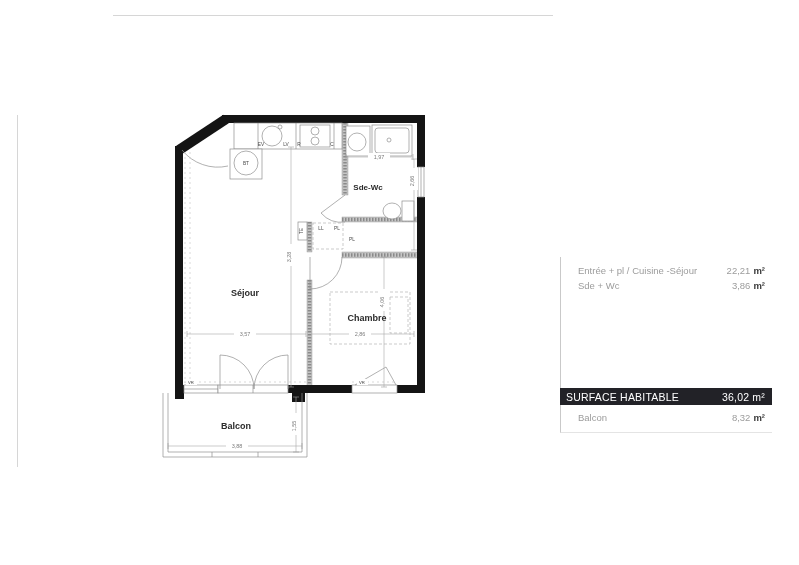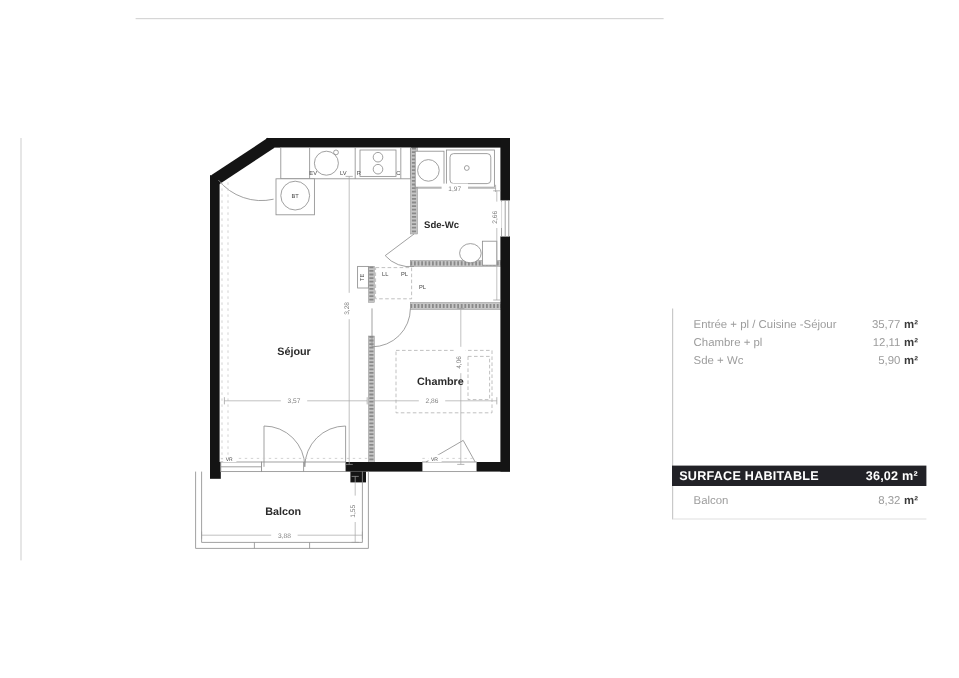--- a/index.html
+++ b/index.html
@@ -27,21 +27,21 @@
   
   .panel{position:absolute;left:560px;top:257px;width:212px;height:176px;
          border-left:1px solid #c9c9c9;border-bottom:1px solid #e4e4e4;box-sizing:border-box;}
   .rows{margin-top:6px;}
   .srow{display:flex;justify-content:space-between;align-items:baseline;
         padding-left:17px;padding-right:7px;line-height:15px;font-size:9.5px;color:#9c9c9c;gap:24px;}
   .srow .unit{color:#3a3a3a;font-weight:bold;margin-left:3px;}
   .total-bar{position:absolute;left:-1px;top:131px;width:212px;height:17px;
              background:#222227;color:#ffffff;display:flex;justify-content:space-between;
              align-items:center;padding:0 7px 0 6px;box-sizing:border-box;
-             font-size:10.5px;font-weight:bold;letter-spacing:0.2px;}
+             font-size:10.5px;font-weight:normal;letter-spacing:0.2px;}
   .balc-row{position:absolute;left:0;top:153px;width:211px;display:flex;
             justify-content:space-between;align-items:baseline;padding-left:17px;
             padding-right:7px;box-sizing:border-box;line-height:16px;font-size:9.5px;color:#9c9c9c;}
   .balc-row .unit{color:#3a3a3a;font-weight:bold;margin-left:3px;}
 </style>
 </head>
 <body>
 
 <div class="page">
 
@@ -200,29 +200,25 @@
       <text class="room-label" x="367" y="321">Chambre</text>
       <text class="room-label-sm" x="368" y="190">Sde-Wc</text>
       <text class="room-label" x="236" y="429">Balcon</text>
     </g>
   </svg>
 
   <div class="panel">
     <div class="rows">
       <div class="srow">
         <span>Entrée + pl / Cuisine -Séjour</span>
-        <span><span>35,77</span><span class="unit">m²</span></span>
-      </div>
-      <div class="srow">
-        <span>Chambre + pl</span>
-        <span><span>12,11</span><span class="unit">m²</span></span>
+        <span><span>22,21</span><span class="unit">m²</span></span>
       </div>
       <div class="srow">
         <span>Sde + Wc</span>
-        <span><span>5,90</span><span class="unit">m²</span></span>
+        <span><span>3,86</span><span class="unit">m²</span></span>
       </div>
     </div>
 
     <div class="total-bar">
       <span>SURFACE HABITABLE</span>
       <span><span>36,02</span>&nbsp;<span>m²</span></span>
     </div>
 
     <div class="balc-row">
       <span>Balcon</span>

